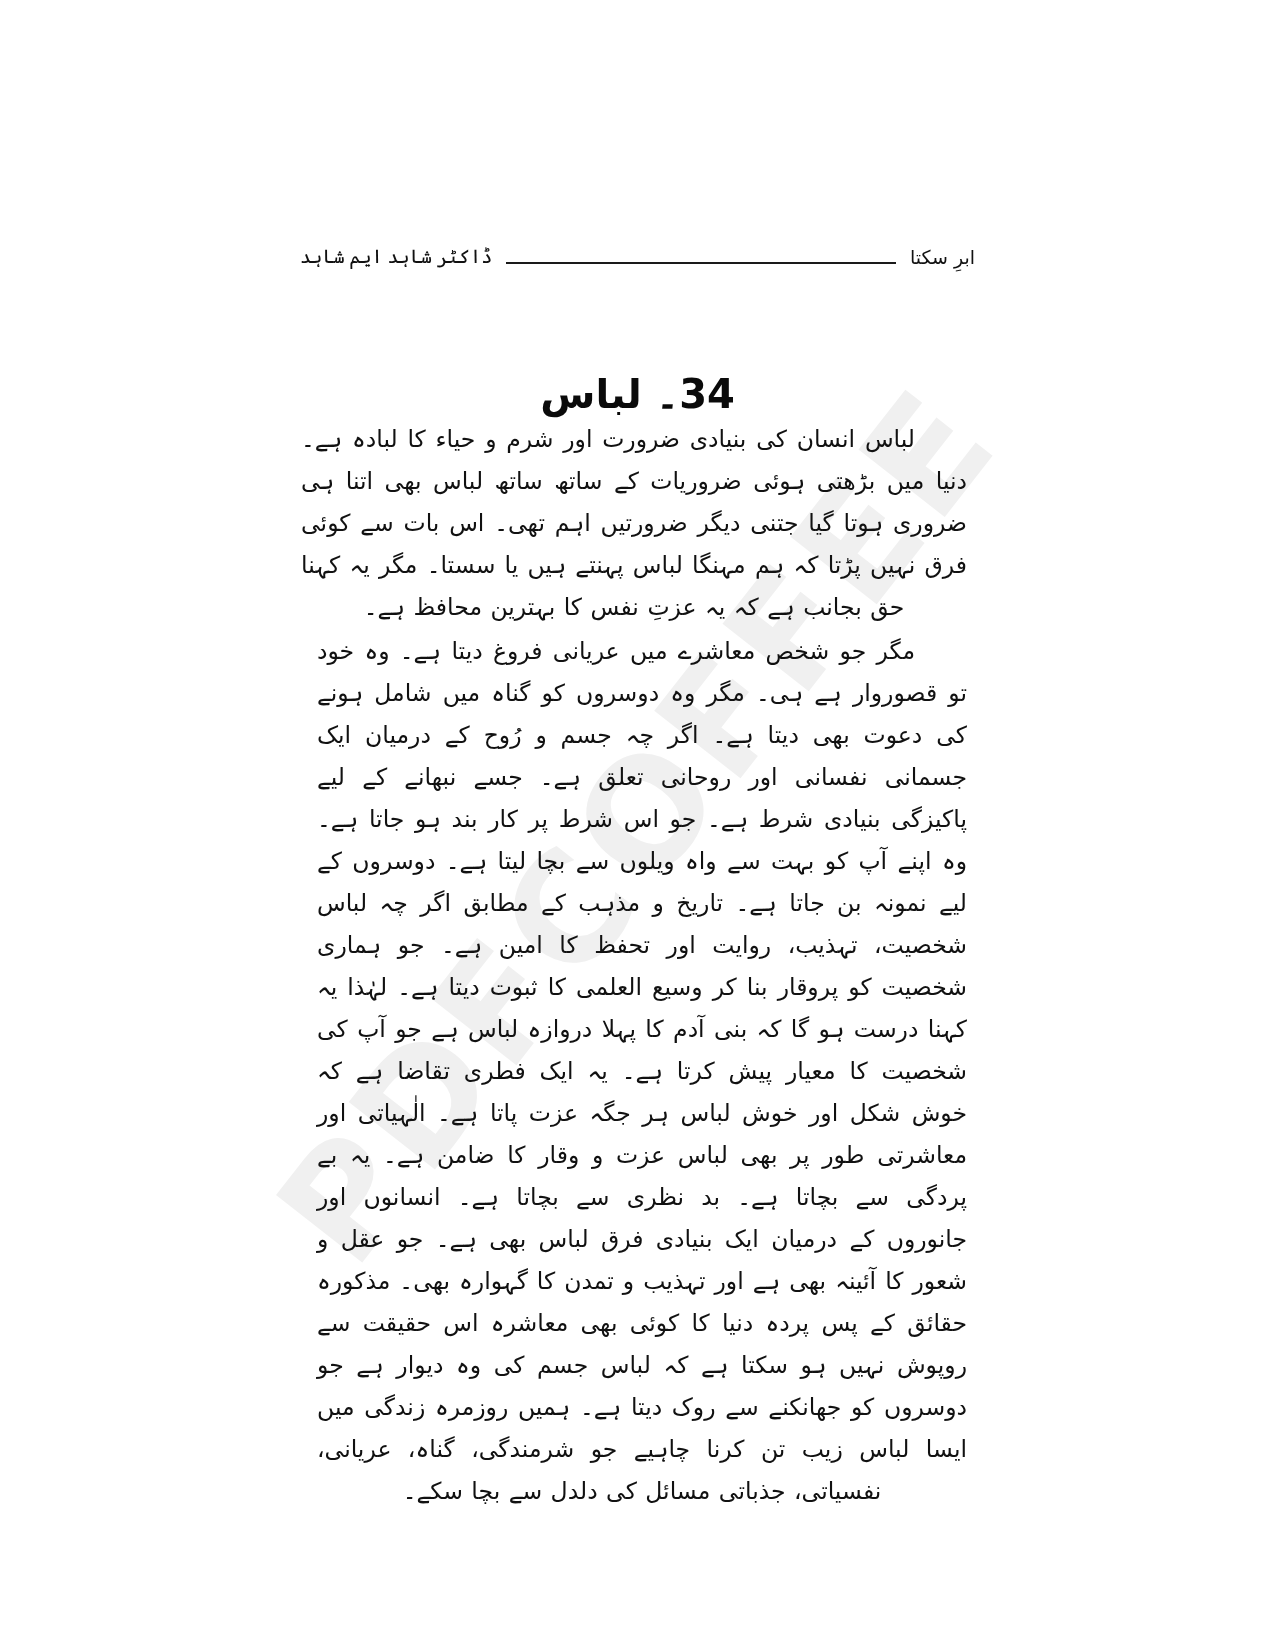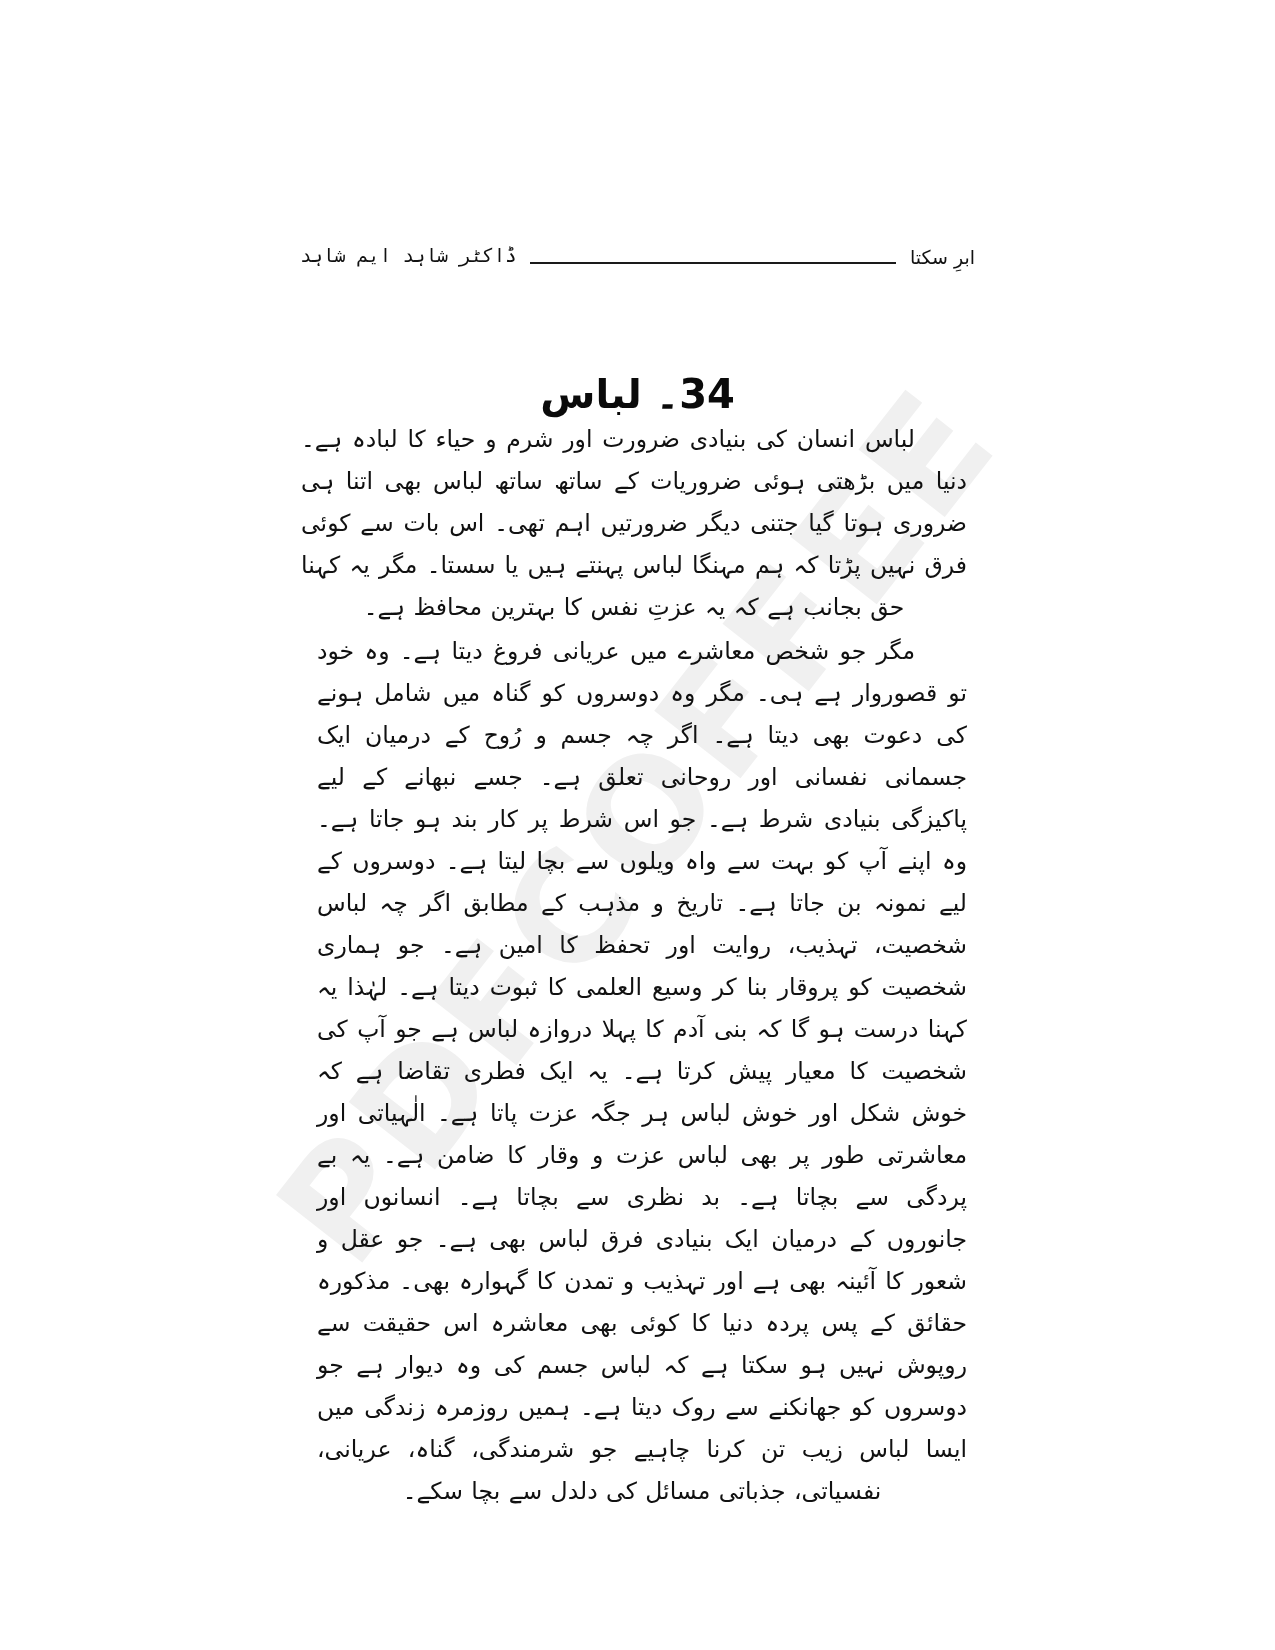--- a/index.html
+++ b/index.html
@@ -70,21 +70,21 @@
     height: 2px;
     background: #1a1a1a;
     margin-top: 6px;
   }
   .header-author {
     font-size: 19px;
     color: #111111;
     white-space: nowrap;
     line-height: 1.1;
     padding-bottom: 6px;
-    font-family: Liberation Mono, monospace;
+    font-family: Liberation Serif, serif;
   }
 
   
   .chapter-title {
     position: absolute;
     top: 344px;
     left: 0;
     width: 100%;
     text-align: center;
     font-size: 40px;

